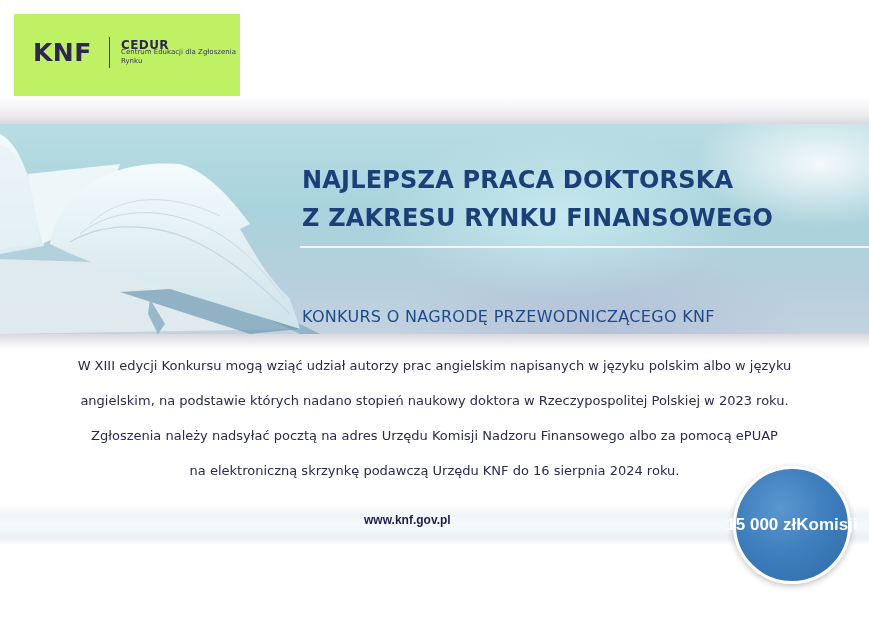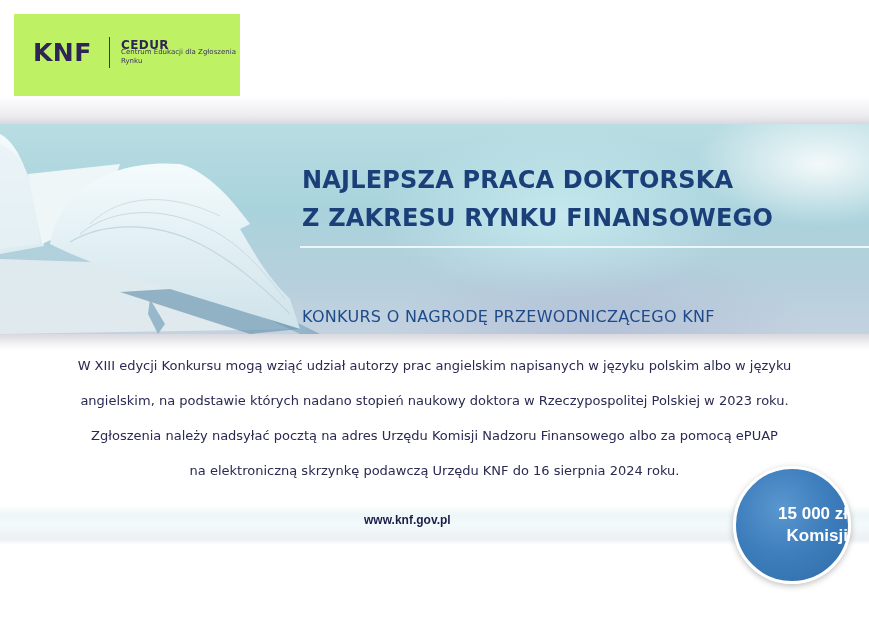--- a/index.html
+++ b/index.html
@@ -86,21 +86,21 @@
     position: absolute; left: 364px; top: 513px;
     font-family: "Liberation Sans", sans-serif; font-weight: bold; font-size: 12px; color: #1d1d4a;
   }
 
   
   .prize {
     position: absolute; left: 733px; top: 466px; width: 118px; height: 118px;
     border-radius: 50%; border: 3px solid #ffffff;
     background: radial-gradient(circle at 40% 35%, #5a97cf 0%, #3f7fbd 45%, #2f6aa8 100%);
     box-shadow: 0 2px 6px rgba(0,0,0,0.25);
-    display: flex; flex-direction: column; align-items: flex-end; justify-content: center;
+    display: flex; flex-direction: row; align-items: center; justify-content: center;
   }
   .prize-amount, .prize-label {
     font-family: "Liberation Sans", sans-serif; font-weight: bold; font-size: 17px; color: #ffffff;
     line-height: 22px; white-space: nowrap;
   }
 </style>
 </head>
 <body>
 
 <div class="logo-area">

